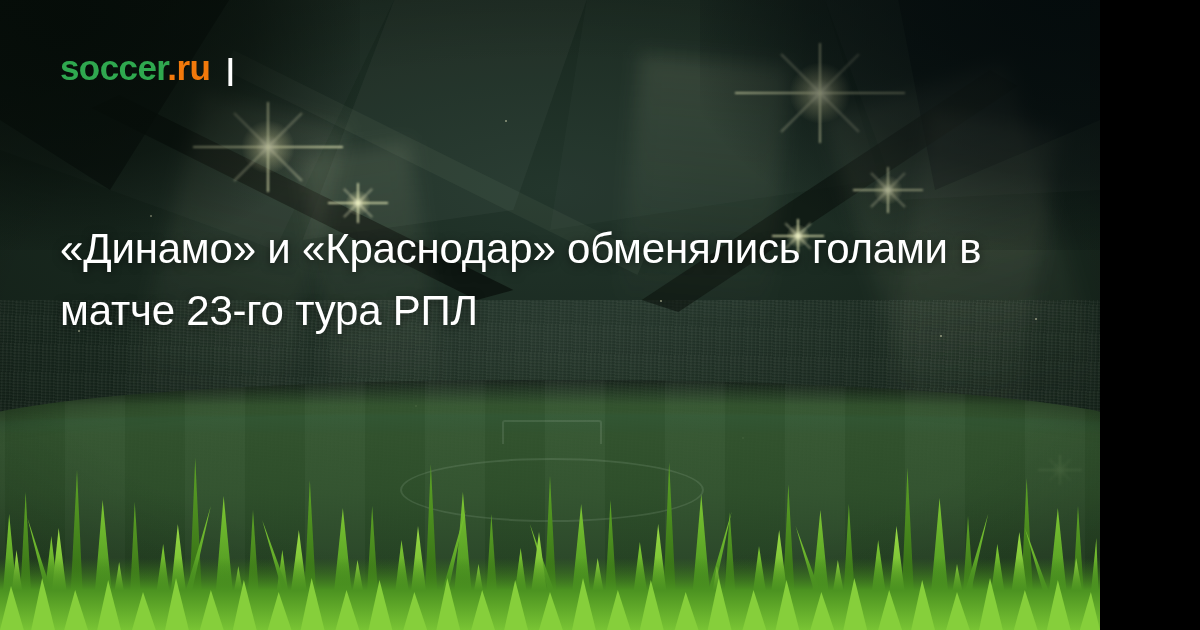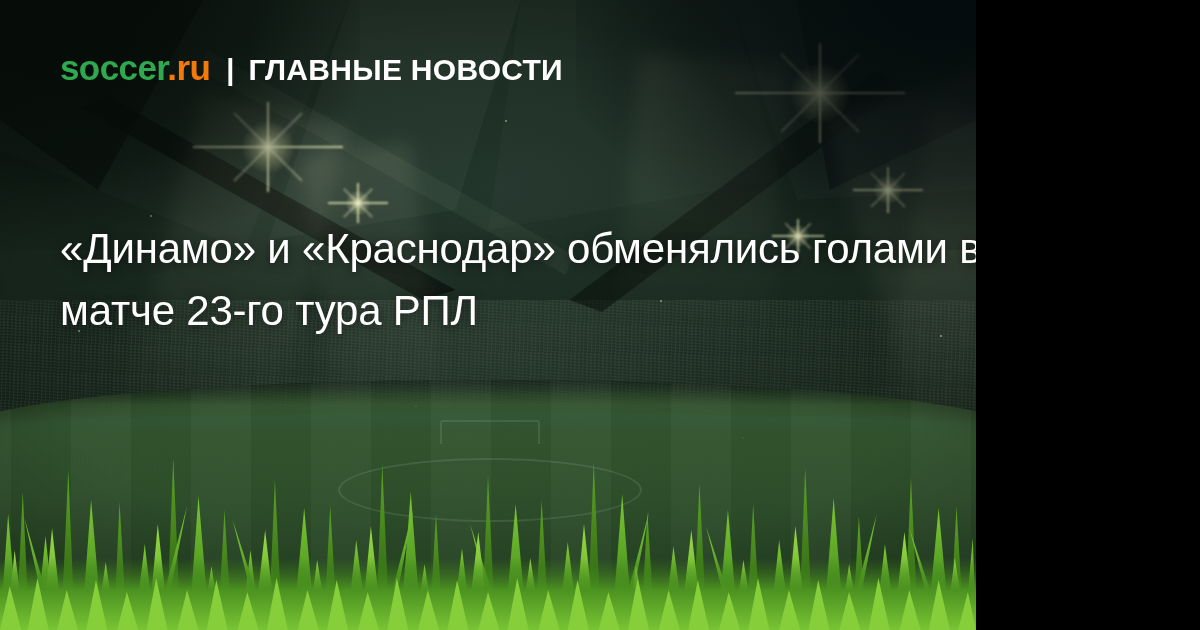--- a/index.html
+++ b/index.html
@@ -3,21 +3,21 @@
 <meta charset="utf-8">
 <style>
   html, body {
     margin: 0;
     padding: 0;
     background: #000;
   }
 
   .card {
     position: relative;
-    width: 976px;
+    width: 1100px;
     height: 630px;
     overflow: hidden;
     background: #16241a;
     font-family: "Liberation Sans", sans-serif;
   }
 
   
 
   .bg-base {
     position: absolute;
@@ -474,18 +474,17 @@
         <path d="M1106,190 L1118,150 L1132,190 Z"></path>
         <path d="M1142,190 L1154,140 L1168,190 Z"></path>
         <path d="M1178,190 L1190,152 L1200,190 Z"></path>
       </g>
     </svg>
   </div>
 
   <div class="header">
     <span class="logo"><span class="logo-soccer">soccer</span><span class="logo-ru">.ru</span></span>
     <span class="divider">|</span>
-    <span class="kicker">ГЛАВНЫЕ НОВОСТИ</span>
   </div>
 
   <h1 class="headline">«Динамо» и «Краснодар» обменялись голами в матче 23-го тура РПЛ</h1>
 
 </div>
 
 </body></html>

